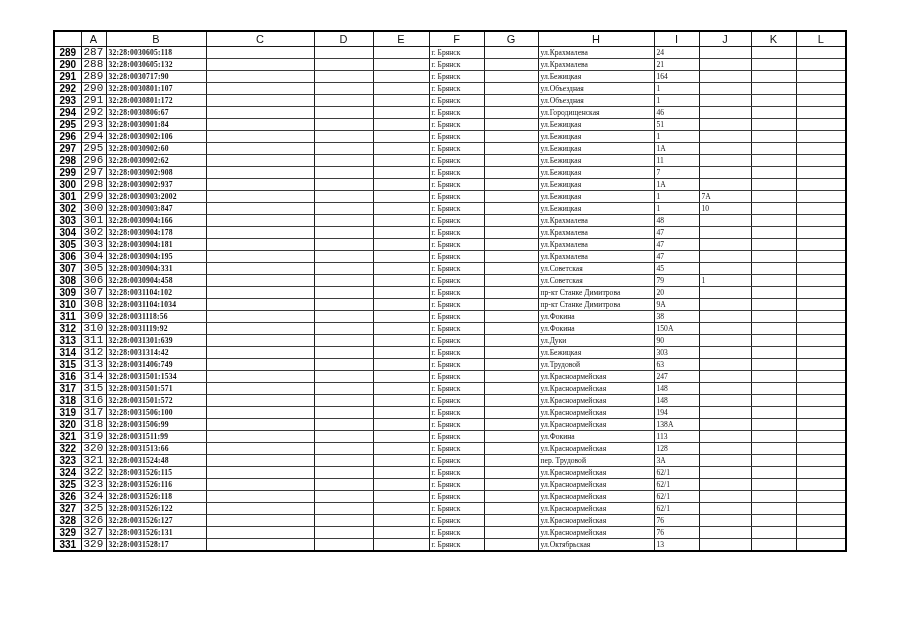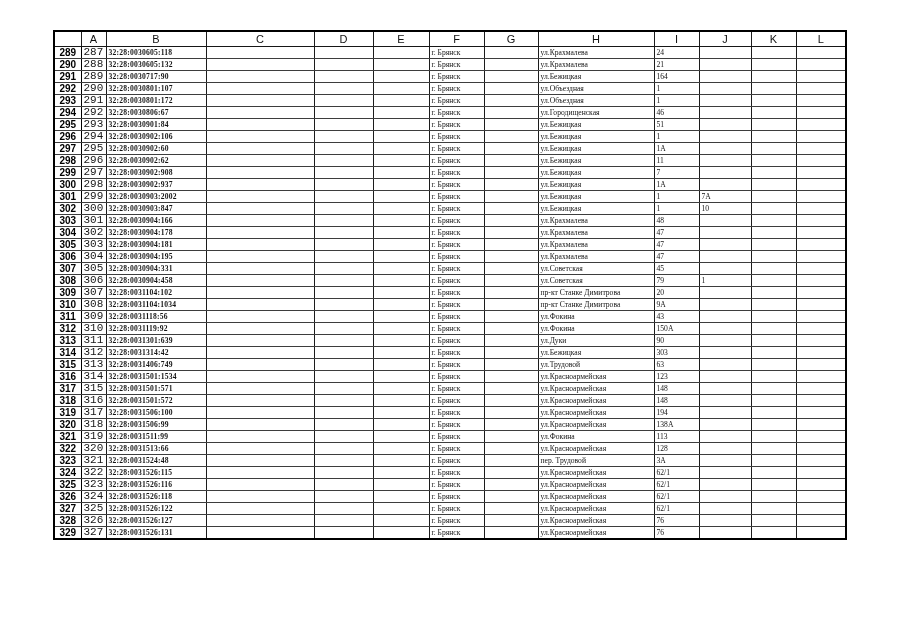--- a/index.html
+++ b/index.html
@@ -428,21 +428,21 @@
         <tr class="datarow">
           <td class="rownum">311</td>
           <td class="col-A">309</td>
           <td class="col-B">32:28:0031118:56</td>
           <td class="col-C"></td>
           <td class="col-D"></td>
           <td class="col-E"></td>
           <td class="col-F">г. Брянск</td>
           <td class="col-G"></td>
           <td class="col-H">ул.Фокина</td>
-          <td class="col-I">43</td>
+          <td class="col-I">38</td>
           <td class="col-J"></td>
           <td class="col-K"></td>
           <td class="col-L"></td>
         </tr>
         <tr class="datarow">
           <td class="rownum">312</td>
           <td class="col-A">310</td>
           <td class="col-B">32:28:0031119:92</td>
           <td class="col-C"></td>
           <td class="col-D"></td>
@@ -503,21 +503,21 @@
         <tr class="datarow">
           <td class="rownum">316</td>
           <td class="col-A">314</td>
           <td class="col-B">32:28:0031501:1534</td>
           <td class="col-C"></td>
           <td class="col-D"></td>
           <td class="col-E"></td>
           <td class="col-F">г. Брянск</td>
           <td class="col-G"></td>
           <td class="col-H">ул.Красноармейская</td>
-          <td class="col-I">123</td>
+          <td class="col-I">247</td>
           <td class="col-J"></td>
           <td class="col-K"></td>
           <td class="col-L"></td>
         </tr>
         <tr class="datarow">
           <td class="rownum">317</td>
           <td class="col-A">315</td>
           <td class="col-B">32:28:0031501:571</td>
           <td class="col-C"></td>
           <td class="col-D"></td>
@@ -699,19 +699,34 @@
           <td class="rownum">329</td>
           <td class="col-A">327</td>
           <td class="col-B">32:28:0031526:131</td>
           <td class="col-C"></td>
           <td class="col-D"></td>
           <td class="col-E"></td>
           <td class="col-F">г. Брянск</td>
           <td class="col-G"></td>
           <td class="col-H">ул.Красноармейская</td>
           <td class="col-I">76</td>
+          <td class="col-J"></td>
+          <td class="col-K"></td>
+          <td class="col-L"></td>
+        </tr>
+        <tr class="datarow">
+          <td class="rownum">331</td>
+          <td class="col-A">329</td>
+          <td class="col-B">32:28:0031528:17</td>
+          <td class="col-C"></td>
+          <td class="col-D"></td>
+          <td class="col-E"></td>
+          <td class="col-F">г. Брянск</td>
+          <td class="col-G"></td>
+          <td class="col-H">ул.Октябрьская</td>
+          <td class="col-I">13</td>
           <td class="col-J"></td>
           <td class="col-K"></td>
           <td class="col-L"></td>
         </tr>
       </tbody>
   </table>
 </div>
 
 </body></html>

